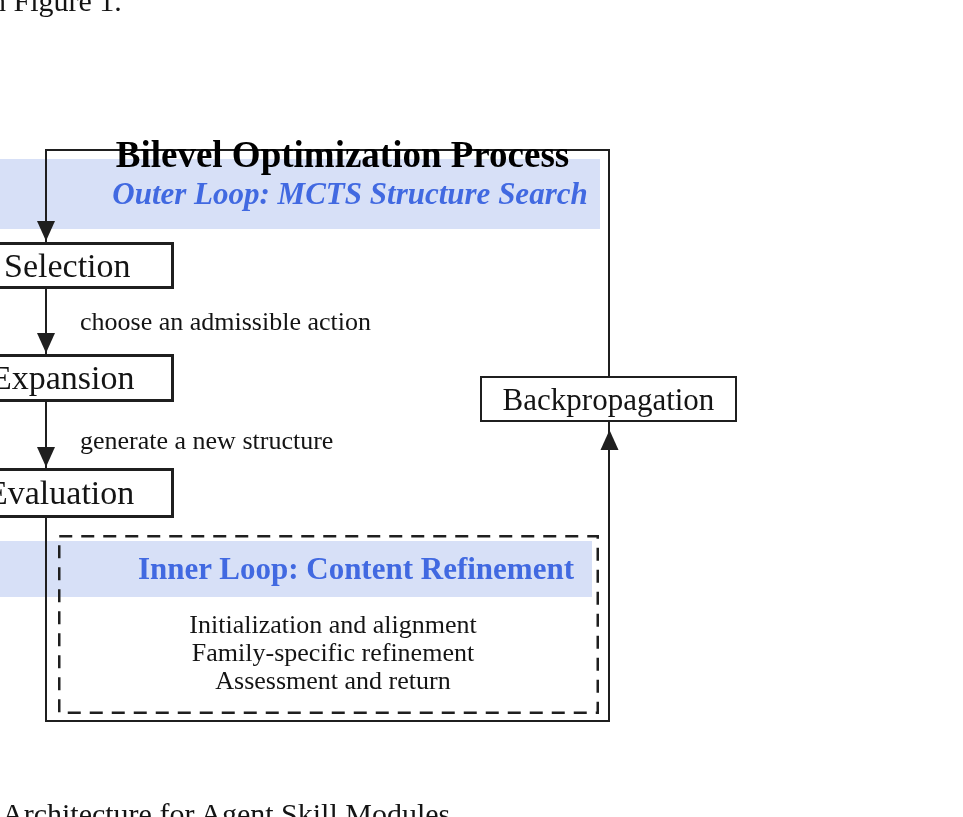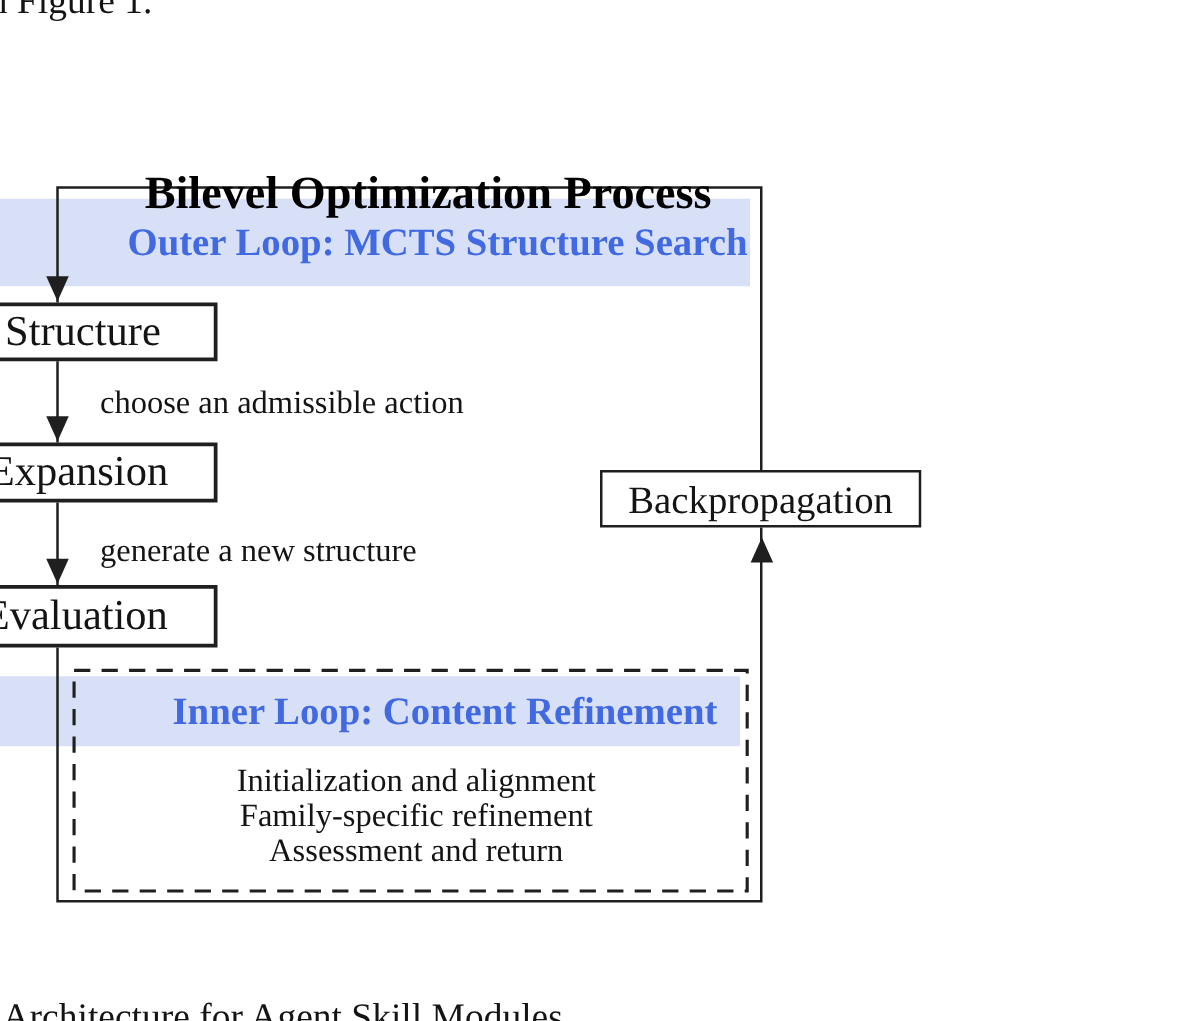--- a/index.html
+++ b/index.html
@@ -8,21 +8,21 @@
     font-family:"Liberation Serif","DejaVu Serif",serif;color:#141414;
   }
   .abs{position:absolute;}
   
   #top-caption{left:-9px;top:-14px;font-size:30px;line-height:1;white-space:nowrap;z-index:6;}
   #bottom-caption{left:2px;top:797px;font-size:30px;line-height:1.1;white-space:nowrap;z-index:6;}
   
   #fig-title{left:0;top:94px;width:685px;text-align:center;font-size:37px;font-weight:bold;line-height:1;color:#000;z-index:5;margin-top:42px;}
   
   .banner{background:#d7e0f7;z-index:1;}
-  #outer-banner{left:0;top:159px;width:600px;height:70px;}
+  #outer-banner{left:0;top:159px;width:600px;height:70px;font-style:italic;}
   #outer-banner .banner-text{padding-left:100px;}
   #inner-banner{left:0;top:541px;width:592px;height:56px;}
   #inner-banner .banner-text{padding-left:120px;}
   .banner-text{
     width:100%;height:100%;box-sizing:border-box;display:flex;align-items:center;justify-content:center;
     font-size:31px;font-weight:bold;color:#4169e1;white-space:nowrap;
   }
   
   #outer-rect{left:45px;top:149px;width:565px;height:573px;border:2.5px solid #1f1f1f;box-sizing:border-box;z-index:2;}
   
@@ -66,21 +66,21 @@
 
   <svg id="linework" class="abs" viewBox="0 0 963 817" xmlns="http://www.w3.org/2000/svg">
     <rect x="59.25" y="536.25" width="538.5" height="176.5" fill="none" stroke="#1f1f1f" stroke-width="2.5" stroke-dasharray="13 9"></rect>
     <polygon points="46,241 37,221 55,221" fill="#1f1f1f"></polygon>
     <polygon points="46,353 37,333 55,333" fill="#1f1f1f"></polygon>
     <polygon points="46,467 37,447 55,447" fill="#1f1f1f"></polygon>
     <polygon points="609.5,430 600.5,450 618.5,450" fill="#1f1f1f"></polygon>
   </svg>
 
   <div id="node-selection" class="abs node">
-    <span>Structure</span>
+    <span>Selection</span>
   </div>
   <div id="node-expansion" class="abs node">
     <span>Expansion</span>
   </div>
   <div id="node-evaluation" class="abs node">
     <span>Evaluation</span>
   </div>
   <div id="node-backpropagation" class="abs node">
     <span>Backpropagation</span>
   </div>

